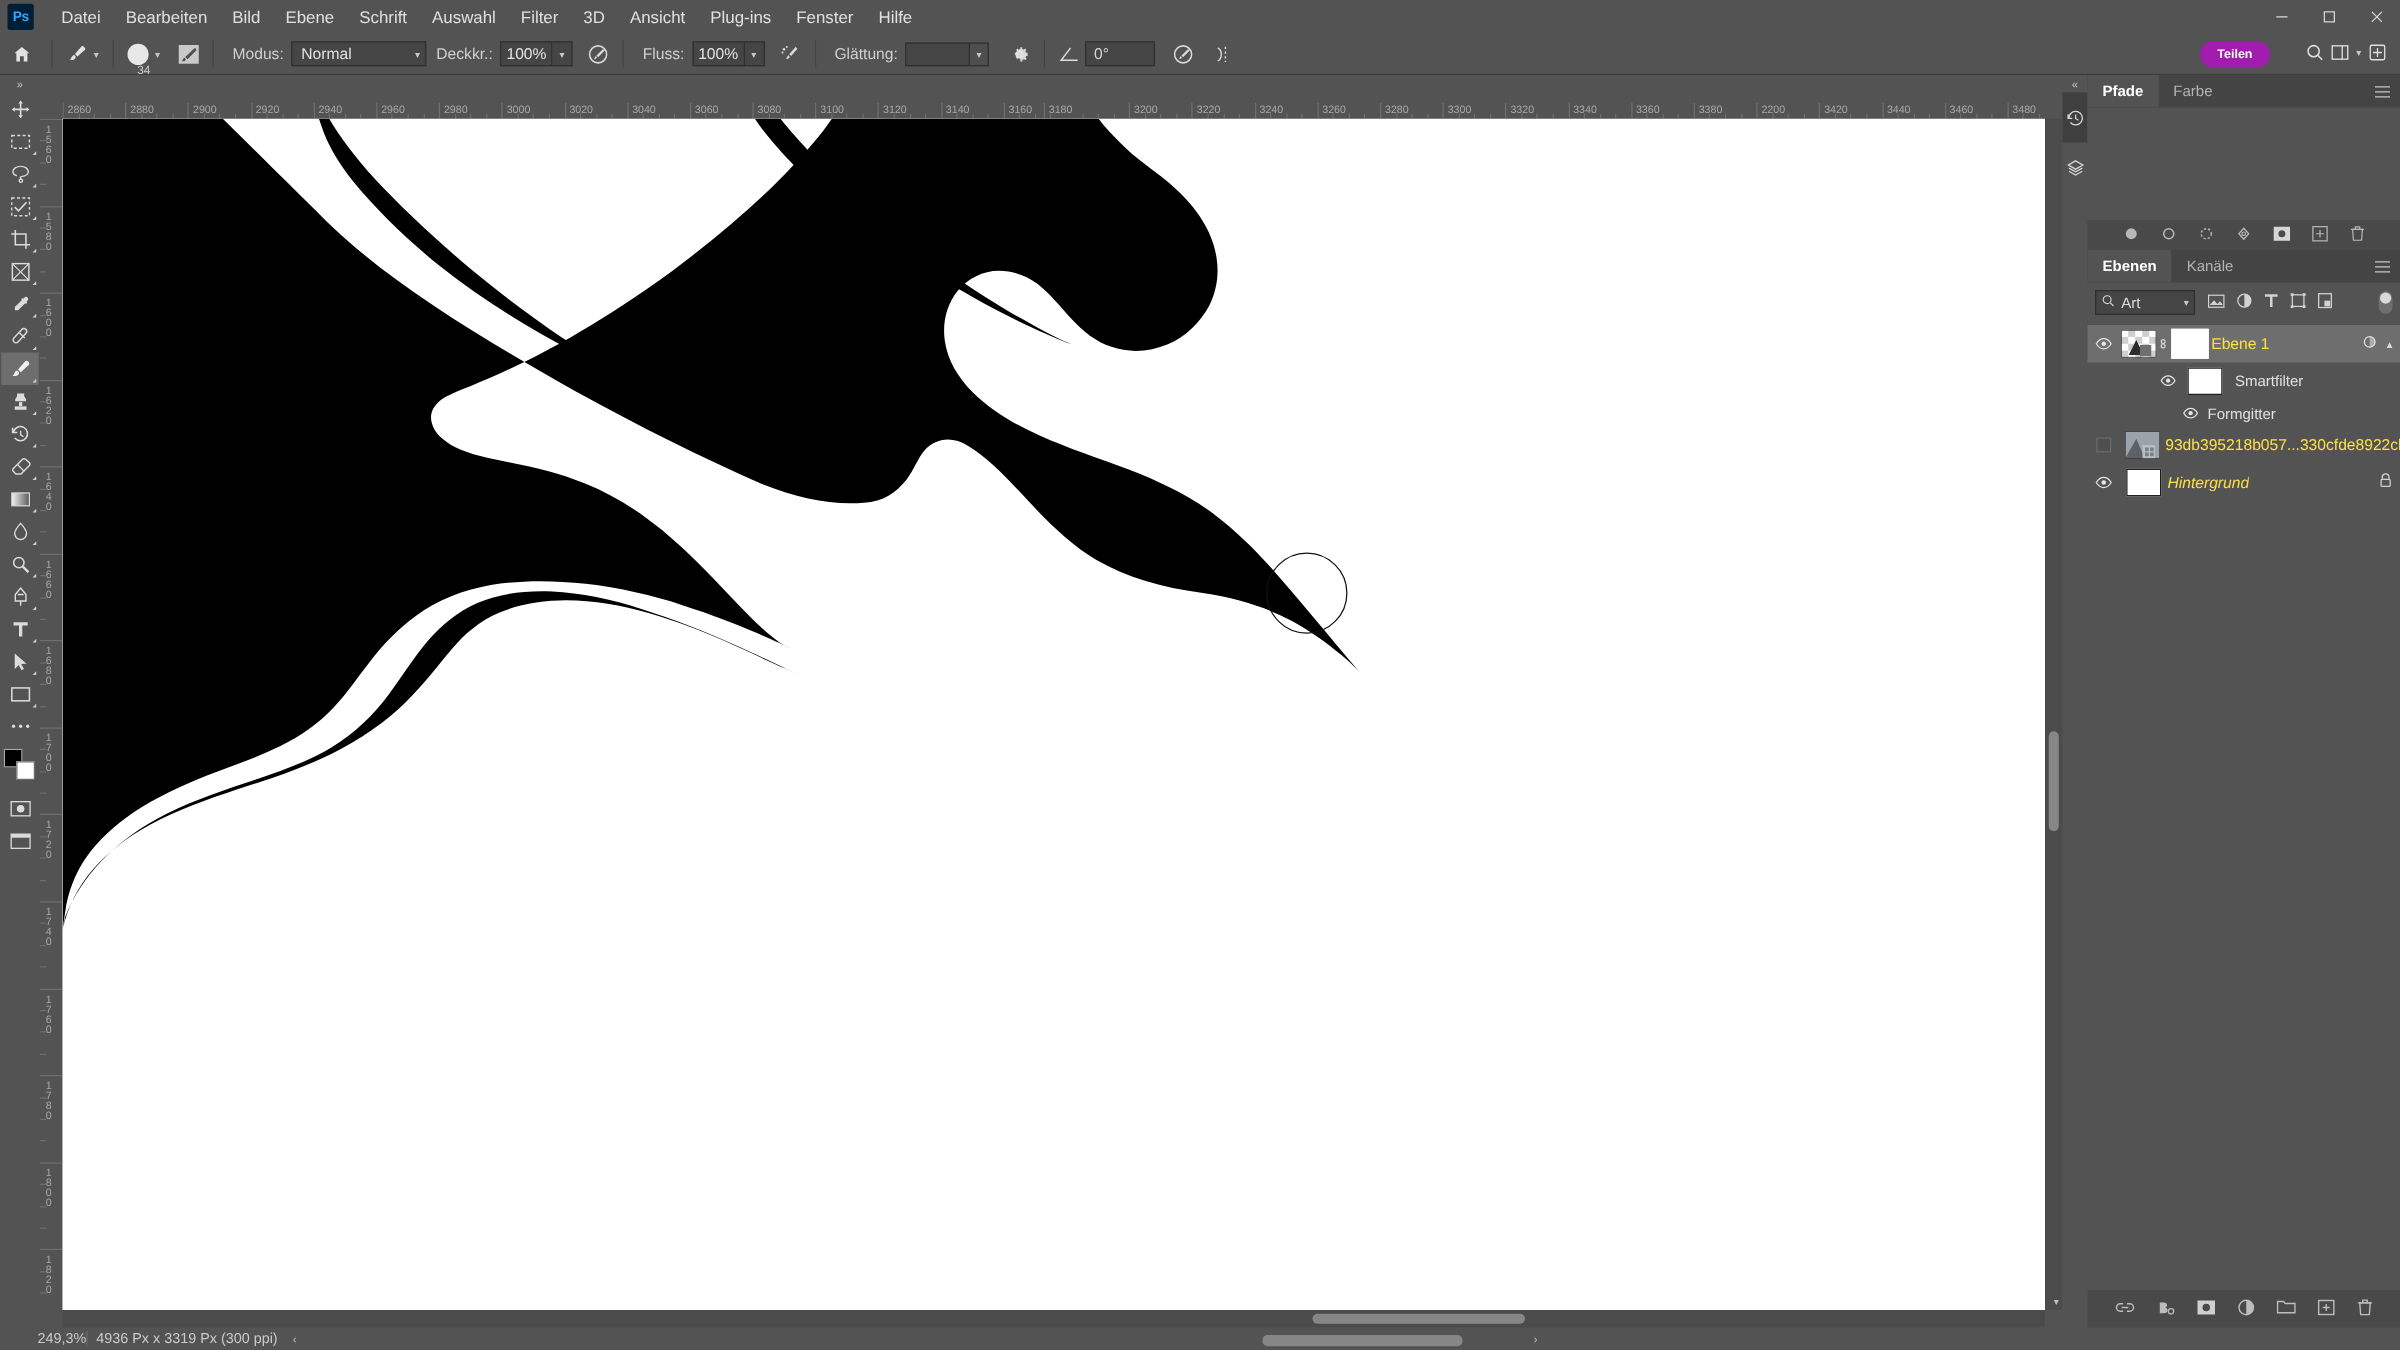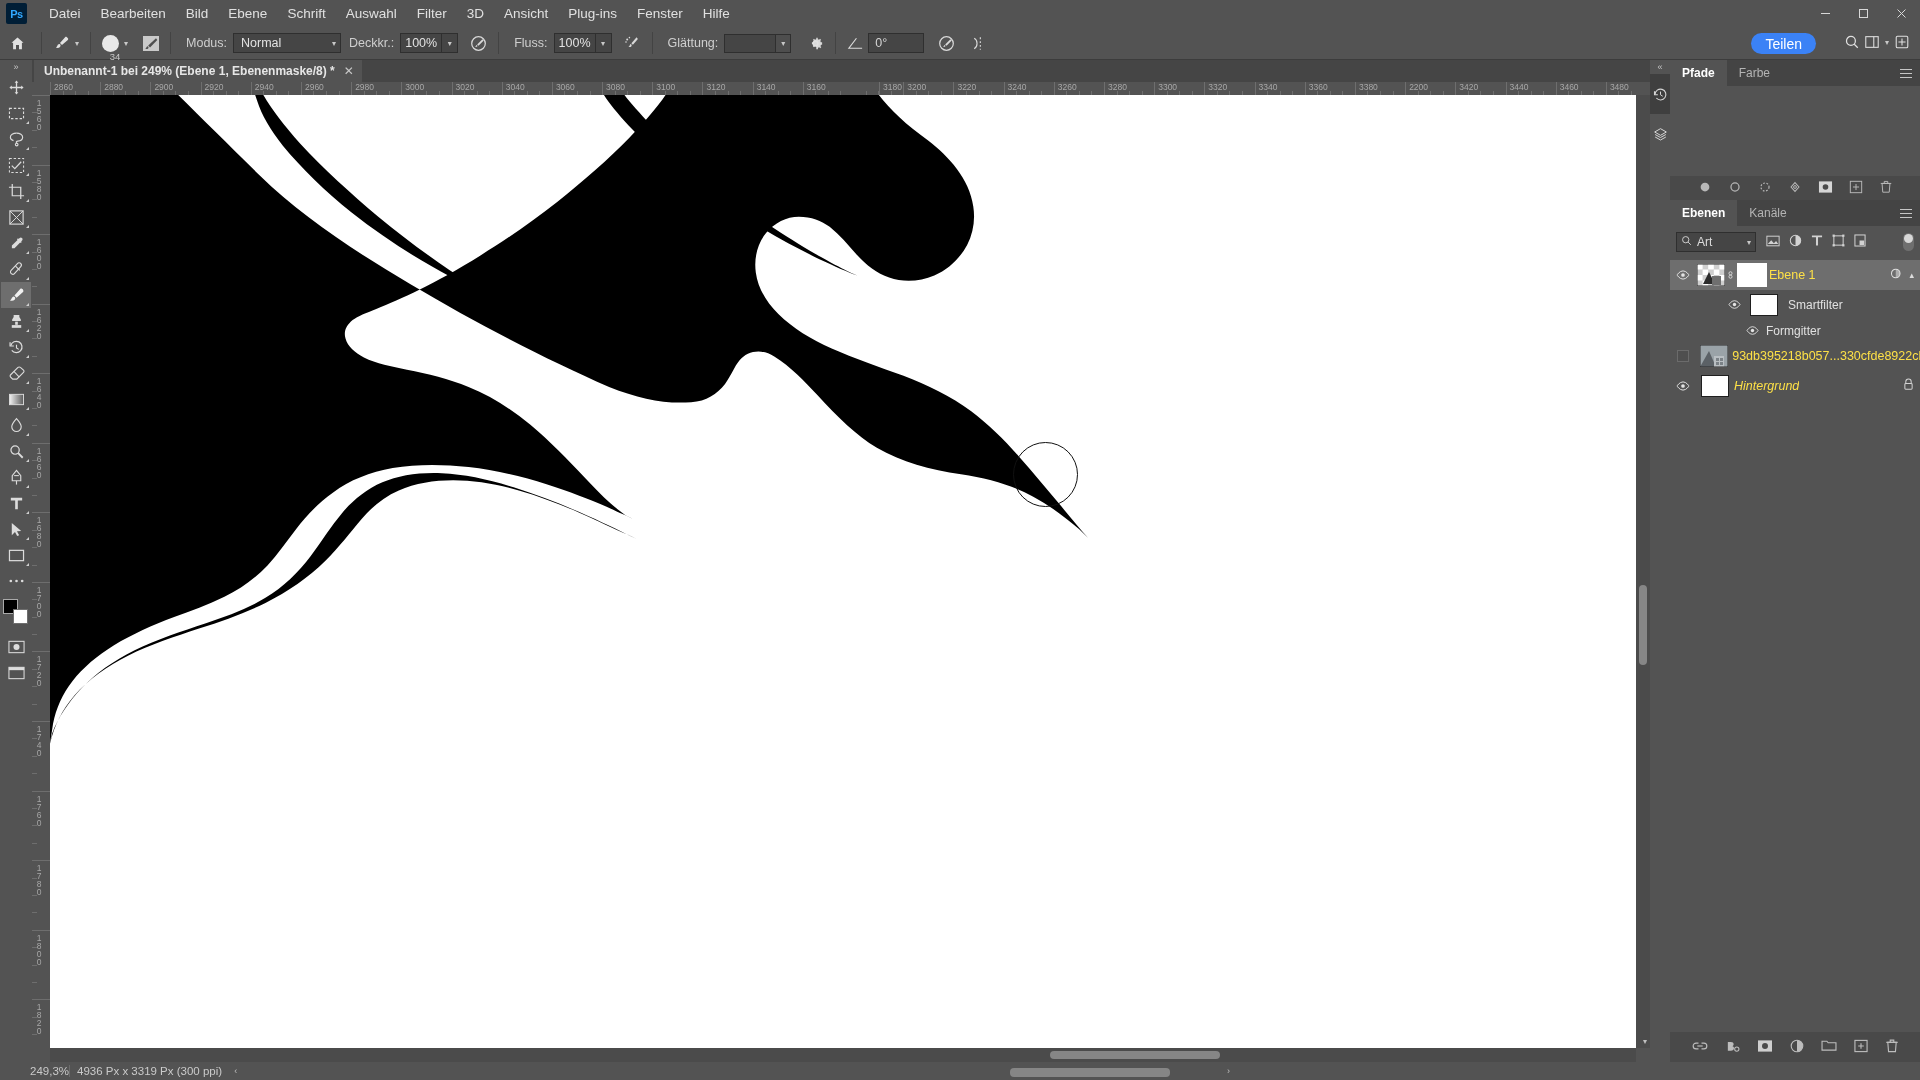--- a/index.html
+++ b/index.html
@@ -57,21 +57,21 @@
   .opt-numcaret { width:16px; height:20px; background:#454545; border:1px solid #2f2f2f;
     border-left:none; display:flex; align-items:center; justify-content:center; }
   .icon-btn { width:25px; height:24px; display:flex; align-items:center; justify-content:center; }
   .smoothing-box { width:52px; height:19px; background:#454545; border:1px solid #2f2f2f; }
   .smoothing-caret { width:15px; height:19px; background:#4e4e4e; border:1px solid #2f2f2f;
                      border-left:none; display:flex; align-items:center; justify-content:center;}
   .angle-box { height:20px; width:56px; background:#454545; border:1px solid #2f2f2f;
                display:flex; align-items:center; padding-left:6px; font-size:12.5px; }
   .share-btn {
     position:absolute; right:104px; top:6px; height:21px; padding:0 14px; border-radius:11px;
-    background:#3b82f6; color:#fff; font-size:14px; display:flex; align-items:center;
+    background:#a21caf; color:#fff; font-size:10px; display:flex; align-items:center;font-weight:bold;
   }
   .opt-right-icons { position:absolute; right:6px; top:3px; display:flex; align-items:center; }
 
   
   .toolsbar {
     position:absolute; left:0; top:60px; width:32px; bottom:18px; background:#535353;
     display:flex; flex-direction:column; align-items:center;
   }
   .tools-collapse { width:32px; height:14px; display:flex; align-items:center;
                     justify-content:center; font-size:9px; color:#c6c6c6; }
@@ -496,26 +496,20 @@
         </svg>
     </div>
     <div class="tool nocorner">
       <svg width="17" height="14" viewBox="0 0 18 14">
           <rect x="1" y="1" width="16" height="12" fill="none" stroke="#dcdcdc" stroke-width="1.1"></rect>
           <rect x="1" y="1" width="16" height="3" fill="#dcdcdc"></rect>
         </svg>
     </div>
   </div>
 
-  <div class="tabstrip">
-    <div class="doc-tab">
-      <span>Unbenannt-1 bei 249% (Ebene 1, Ebenenmaske/8) *</span>
-      <span class="tab-close">✕</span>
-    </div>
-  </div>
 
   <div class="canvas-wrap">
     <div class="ruler-corner"></div>
     <div class="ruler-h" id="rulerH">
         <div class="rtick" style="left: 0px;">
           <span>2860</span>
         </div>
         <div class="rtick minor" style="left: 12.5475px;"></div>
         <div class="rtick minor" style="left: 25.0949px;"></div>
         <div class="rtick minor" style="left: 37.6424px;"></div>
@@ -602,21 +596,21 @@
         </div>
         <div class="rtick minor" style="left: 715.206px;"></div>
         <div class="rtick minor" style="left: 727.753px;"></div>
         <div class="rtick minor" style="left: 740.301px;"></div>
         <div class="rtick" style="left: 752.848px;">
           <span>3160</span>
         </div>
         <div class="rtick minor" style="left: 765.396px;"></div>
         <div class="rtick minor" style="left: 777.943px;"></div>
         <div class="rtick minor" style="left: 790.491px;"></div>
-        <div class="rtick" style="left: 829px; text-decoration: underline;">
+        <div class="rtick" style="left: 785px; text-decoration: underline;">
           <span>3180</span>
         </div>
         <div class="rtick minor" style="left: 815.585px;"></div>
         <div class="rtick minor" style="left: 828.133px;"></div>
         <div class="rtick minor" style="left: 840.68px;"></div>
         <div class="rtick" style="left: 853.228px;">
           <span>3200</span>
         </div>
         <div class="rtick minor" style="left: 865.775px;"></div>
         <div class="rtick minor" style="left: 878.323px;"></div>

